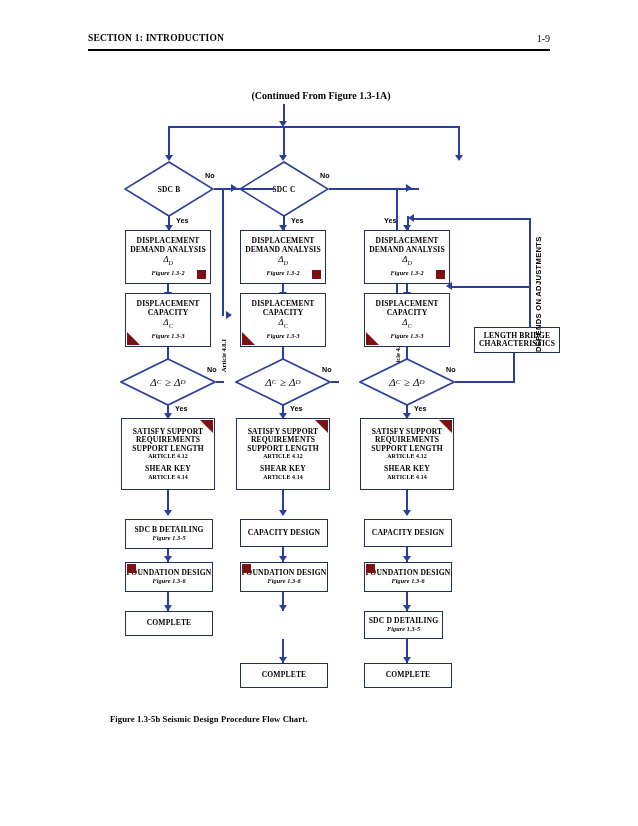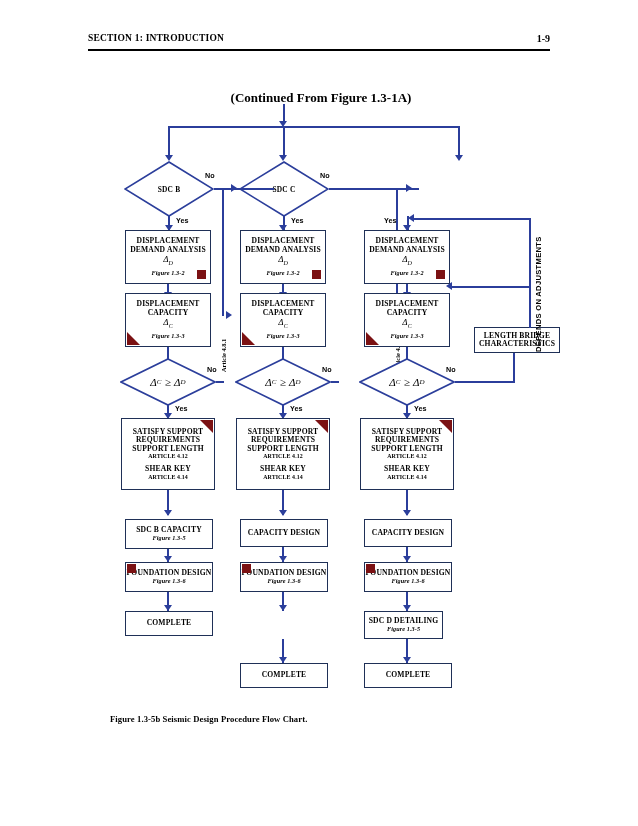--- a/index.html
+++ b/index.html
@@ -9,21 +9,21 @@
   }
   .page{position:absolute;left:0;top:0;width:638px;height:826px;}
 
   
   #page-header{position:absolute;left:88px;top:33px;width:462px;height:20px;}
   #page-header .hdr-left{
     position:absolute;left:0;top:0;font-size:9.5px;font-weight:bold;
     letter-spacing:.2px;font-variant:small-caps;text-transform:uppercase;
   }
   #page-header .hdr-right{
-    position:absolute;right:0;top:0;font-size:10px;font-weight:bold;
+    position:absolute;right:0;top:0;font-size:10px;font-weight:normal;
   }
   #page-header .rule{
     position:absolute;left:0;top:16px;width:462px;height:1.6px;background:#000;
   }
 
   
   .node{
     position:absolute;box-sizing:border-box;
     border:1.3px solid #1f3057;background:#fff;
     display:flex;flex-direction:column;align-items:center;justify-content:center;
@@ -71,21 +71,21 @@
   .yn{position:absolute;font-size:7.2px;font-weight:bold;font-family:"Liberation Sans",sans-serif;}
   .vlabel{
     position:absolute;font-size:6.4px;font-weight:bold;
     font-family:"Liberation Serif",serif;white-space:nowrap;
     transform-origin:0 0;transform:rotate(-90deg);
   }
   .vlabel.sans{font-family:"Liberation Sans",sans-serif;font-size:7.6px;letter-spacing:.3px;}
 
   #continued-note{
     position:absolute;left:201px;top:90px;width:240px;text-align:center;
-    font-size:13px;font-weight:bold;
+    font-size:10px;font-weight:bold;
   }
   #figure-caption{
     position:absolute;left:110px;top:714px;width:420px;
     font-size:8.6px;font-weight:bold;letter-spacing:.1px;
   }
 </style>
 </head>
 <body>
 
 <div class="page">
@@ -200,21 +200,21 @@
     <div class="gap3"></div>
     <div class="t-main">SHEAR KEY</div>
     <div class="t-art">ARTICLE 4.14</div>
     <div class="mk-tri tr"></div>
   </div>
 
   <div class="ln lnv" style="left:167px;top:490px;height:25px;"></div>
   <div class="arw down" style="left:163.5px;top:510px;"></div>
 
   <div class="node" style="left:125px;top:519px;width:88px;height:30px;">
-    <div class="t-main">SDC B CAPACITY</div>
+    <div class="t-main">SDC B DETAILING</div>
     <div class="t-sub">Figure 1.3-5</div>
   </div>
 
   <div class="ln lnv" style="left:167px;top:549px;height:13px;"></div>
   <div class="arw down" style="left:163.5px;top:556px;"></div>
 
   <div class="node" style="left:125px;top:562px;width:88px;height:30px;">
     <div class="t-main">FOUNDATION DESIGN</div>
     <div class="t-sub">Figure 1.3-6</div>
     <div class="mk-sq tl"></div>

